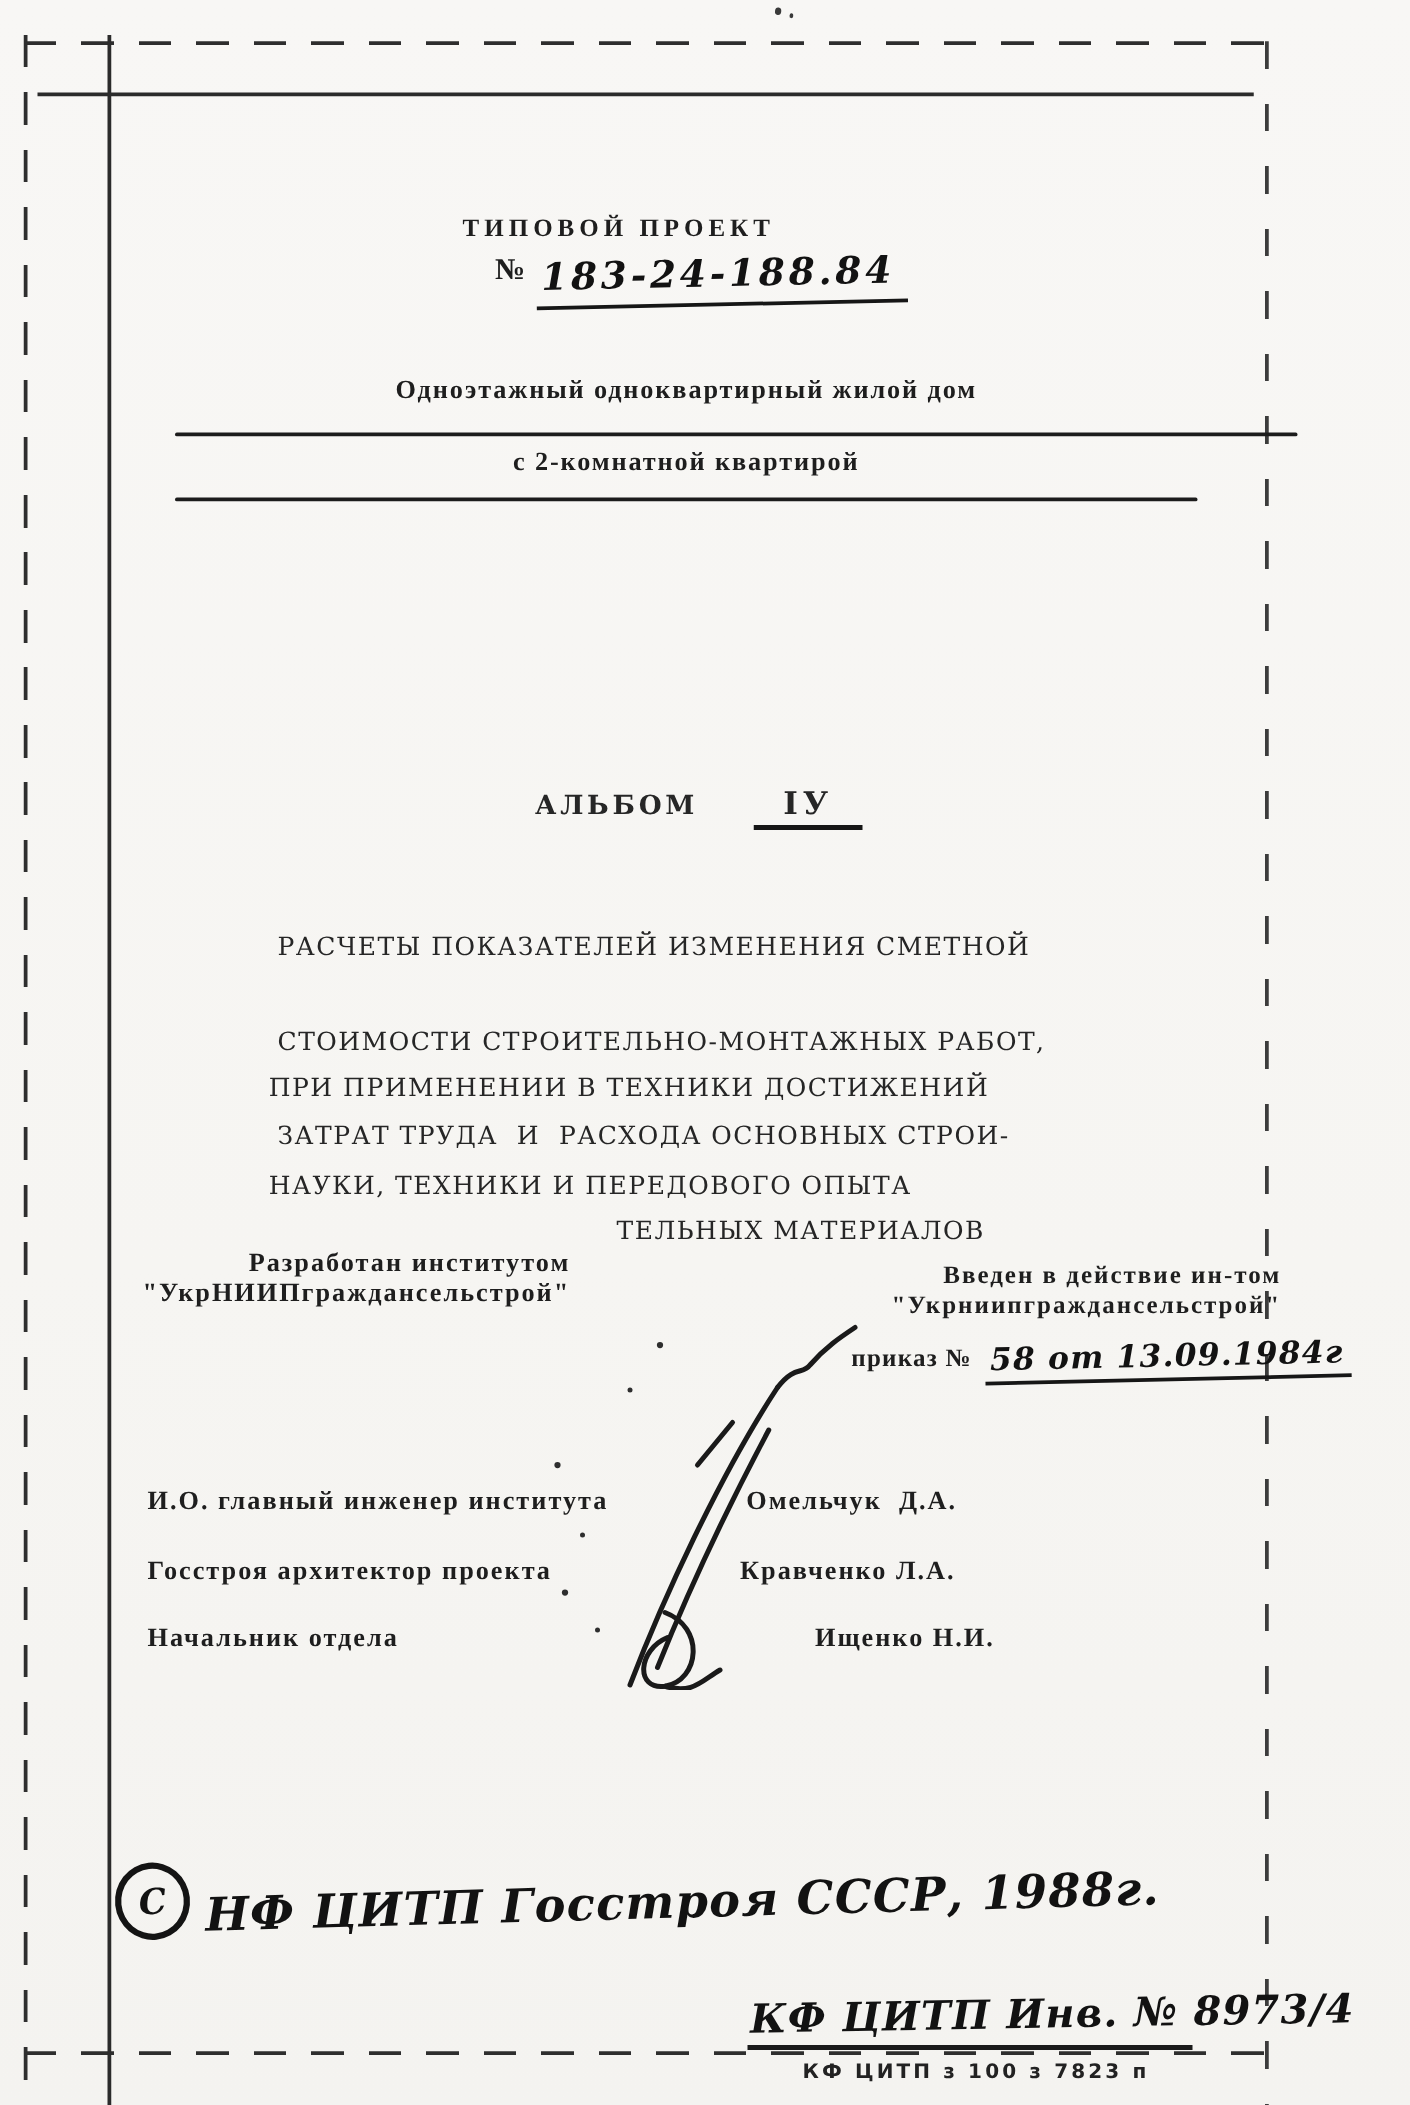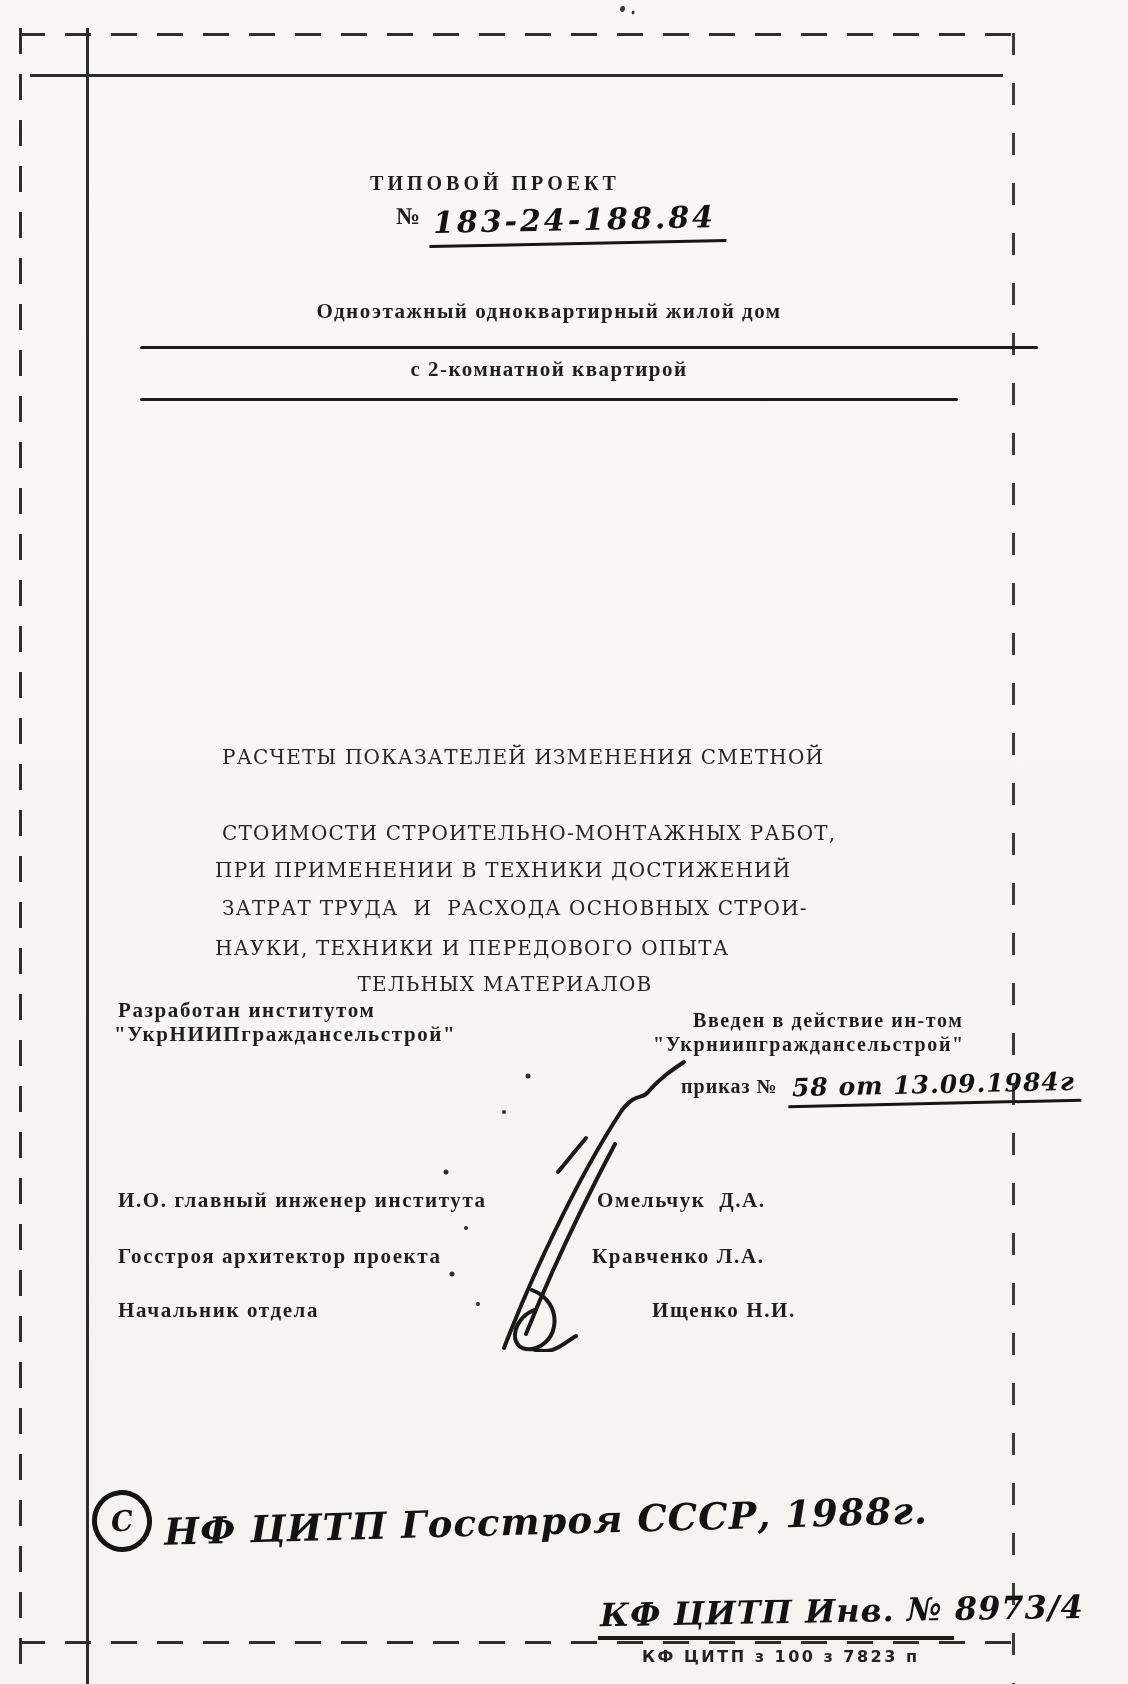--- a/index.html
+++ b/index.html
@@ -27,23 +27,23 @@
   .num-prefix{font-size:24px;letter-spacing:1px;vertical-align:6px;margin-right:8px;}
   .num-value{display:inline-block;font-size:30px;letter-spacing:3px;border-bottom:3px solid #161616;
              padding:0 10px 5px 4px;transform:rotate(-1.2deg);}
   .title-line{left:140px;width:818px;text-align:center;font-size:21px;letter-spacing:1.5px;}
   .album-row{left:428px;top:628px;white-space:nowrap;}
   .album-label{font-size:21px;letter-spacing:3px;font-weight:700;}
   .album-number{display:inline-block;font-size:25px;font-weight:700;letter-spacing:4px;
                 margin-left:44px;padding:0 24px 3px 24px;border-bottom:4px solid #161616;}
   .subj{font-size:20px;letter-spacing:1.2px;white-space:pre;}
   .subj .ln{height:27.5px;}
-  .subj .center{text-align:center;}
+  .subj .center{text-align:right;}
   .subj2 .ln{height:30px;}
-  .smalltyped{font-size:21px;letter-spacing:1.6px;line-height:24px;}
+  .smalltyped{font-size:21px;letter-spacing:1.6px;line-height:24px;text-align:right;}
   .order-label{font-size:20px;letter-spacing:1px;}
   .order-value{display:inline-block;font-size:25px;letter-spacing:1px;margin-left:10px;
                border-bottom:3px solid #161616;padding:0 6px 3px 4px;transform:rotate(-1.3deg);}
   .sig-row{left:0;width:999px;height:30px;}
   .sig-role{position:absolute;left:118px;font-size:21px;letter-spacing:1.6px;white-space:pre;}
   .sig-name{position:absolute;font-size:21px;letter-spacing:1.6px;white-space:pre;}
   .copyright{left:92px;top:1490px;display:flex;align-items:center;gap:12px;}
   .c-circle{display:flex;align-items:center;justify-content:center;width:50px;height:52px;
             border:5px solid #141414;border-radius:50%;font-size:28px;transform:rotate(-6deg);}
   .c-text{display:inline-block;font-size:37px;letter-spacing:1px;transform:rotate(-1.6deg);white-space:nowrap;}
@@ -70,20 +70,23 @@
   <div class="abs doc-type typed">ТИПОВОЙ ПРОЕКТ</div>
   <div class="abs doc-number">
     <span class="typed num-prefix">№</span><span class="hand num-value">183-24-188.84</span>
   </div>
 
   <div class="abs title-line typed" style="top:299px;">Одноэтажный одноквартирный жилой дом</div>
   <div class="abs rule" style="left:140px;top:346px;width:898px;"></div>
   <div class="abs title-line typed" style="top:357px;">с 2-комнатной квартирой</div>
   <div class="abs rule" style="left:140px;top:398px;width:818px;"></div>
 
+  <div class="abs album-row">
+    <span class="subjfont album-label">АЛЬБОМ</span><span class="subjfont album-number">ІУ</span>
+  </div>
 
   <div class="abs subj subjfont" style="left:222px;top:697px;width:566px;">
     <div class="ln">РАСЧЕТЫ ПОКАЗАТЕЛЕЙ ИЗМЕНЕНИЯ СМЕТНОЙ</div>
     <div class="ln">СТОИМОСТИ СТРОИТЕЛЬНО-МОНТАЖНЫХ РАБОТ,</div>
     <div class="ln">ЗАТРАТ ТРУДА  И  РАСХОДА ОСНОВНЫХ СТРОИ-</div>
     <div class="ln center">ТЕЛЬНЫХ МАТЕРИАЛОВ</div>
   </div>
   <div class="abs subj subj2 subjfont" style="left:215px;top:810px;width:566px;">
     <div class="ln">ПРИ ПРИМЕНЕНИИ В ТЕХНИКИ ДОСТИЖЕНИЙ</div>
     <div class="ln">НАУКИ, ТЕХНИКИ И ПЕРЕДОВОГО ОПЫТА</div>

